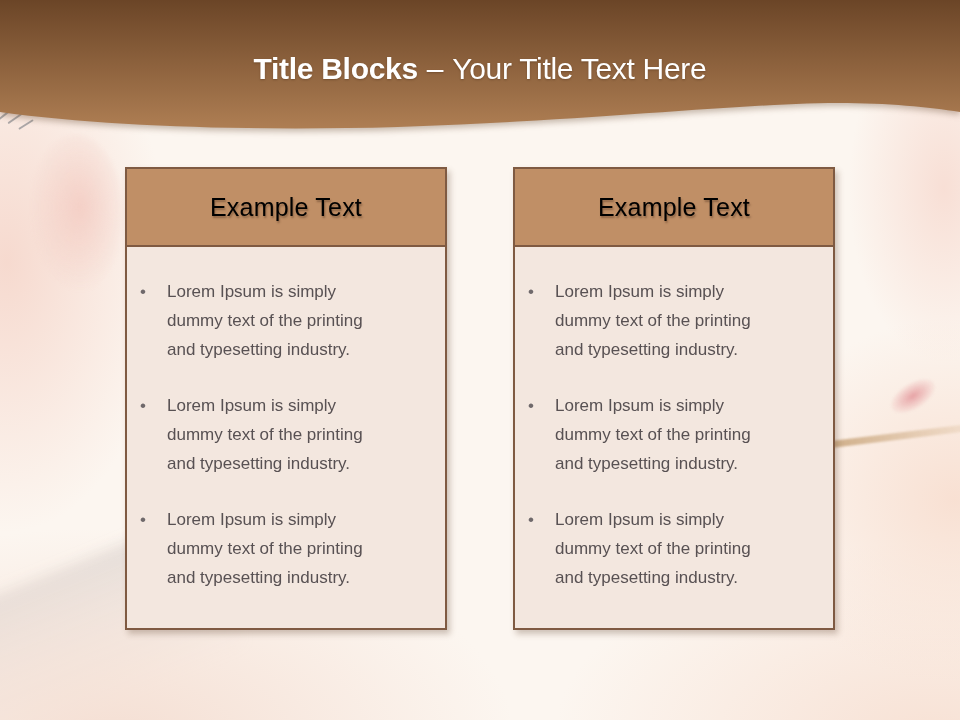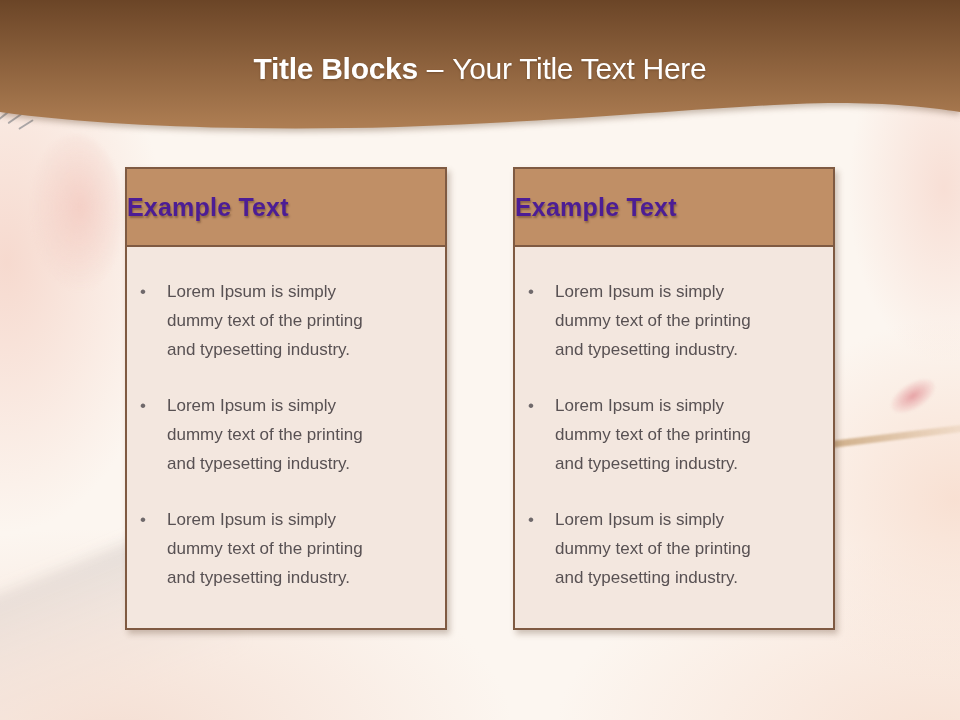--- a/index.html
+++ b/index.html
@@ -52,22 +52,22 @@
   .title .dash{font-weight:400;margin:0 9px;}
   .title .rest{font-weight:400;margin-top:37px;}
 
   
   .card{position:absolute;z-index:3;top:167px;width:318px;height:459px;
     border:2px solid #7f5a42;background:#f3e7df;
     box-shadow:3px 4px 6px rgba(100,70,50,0.3);}
   .card.left{left:125px;}
   .card.right{left:513px;}
   .card-header{height:76px;background:#c08f66;border-bottom:2px solid #7f5a42;
-    display:flex;align-items:center;
-    color:#4c1d95;font-weight:700;font-size:25px;letter-spacing:0.2px;
+    display:flex;align-items:center;justify-content:center;
+    color:#000000;font-weight:400;font-size:25px;letter-spacing:0.2px;
     text-shadow:1px 2px 2px rgba(80,50,30,0.45);}
   .card-body{padding:30px 14px 0 0;}
   .card-body ul{list-style:none;margin:0;padding:0;}
   .card-body li{position:relative;padding-left:40px;margin-bottom:27px;
     color:#585153;font-size:17px;line-height:29px;}
   .bullet-marker{position:absolute;left:13px;top:0;color:#6f696b;}
   .bullet-text{white-space:pre-line;}
 </style>
 </head>
 <body>

